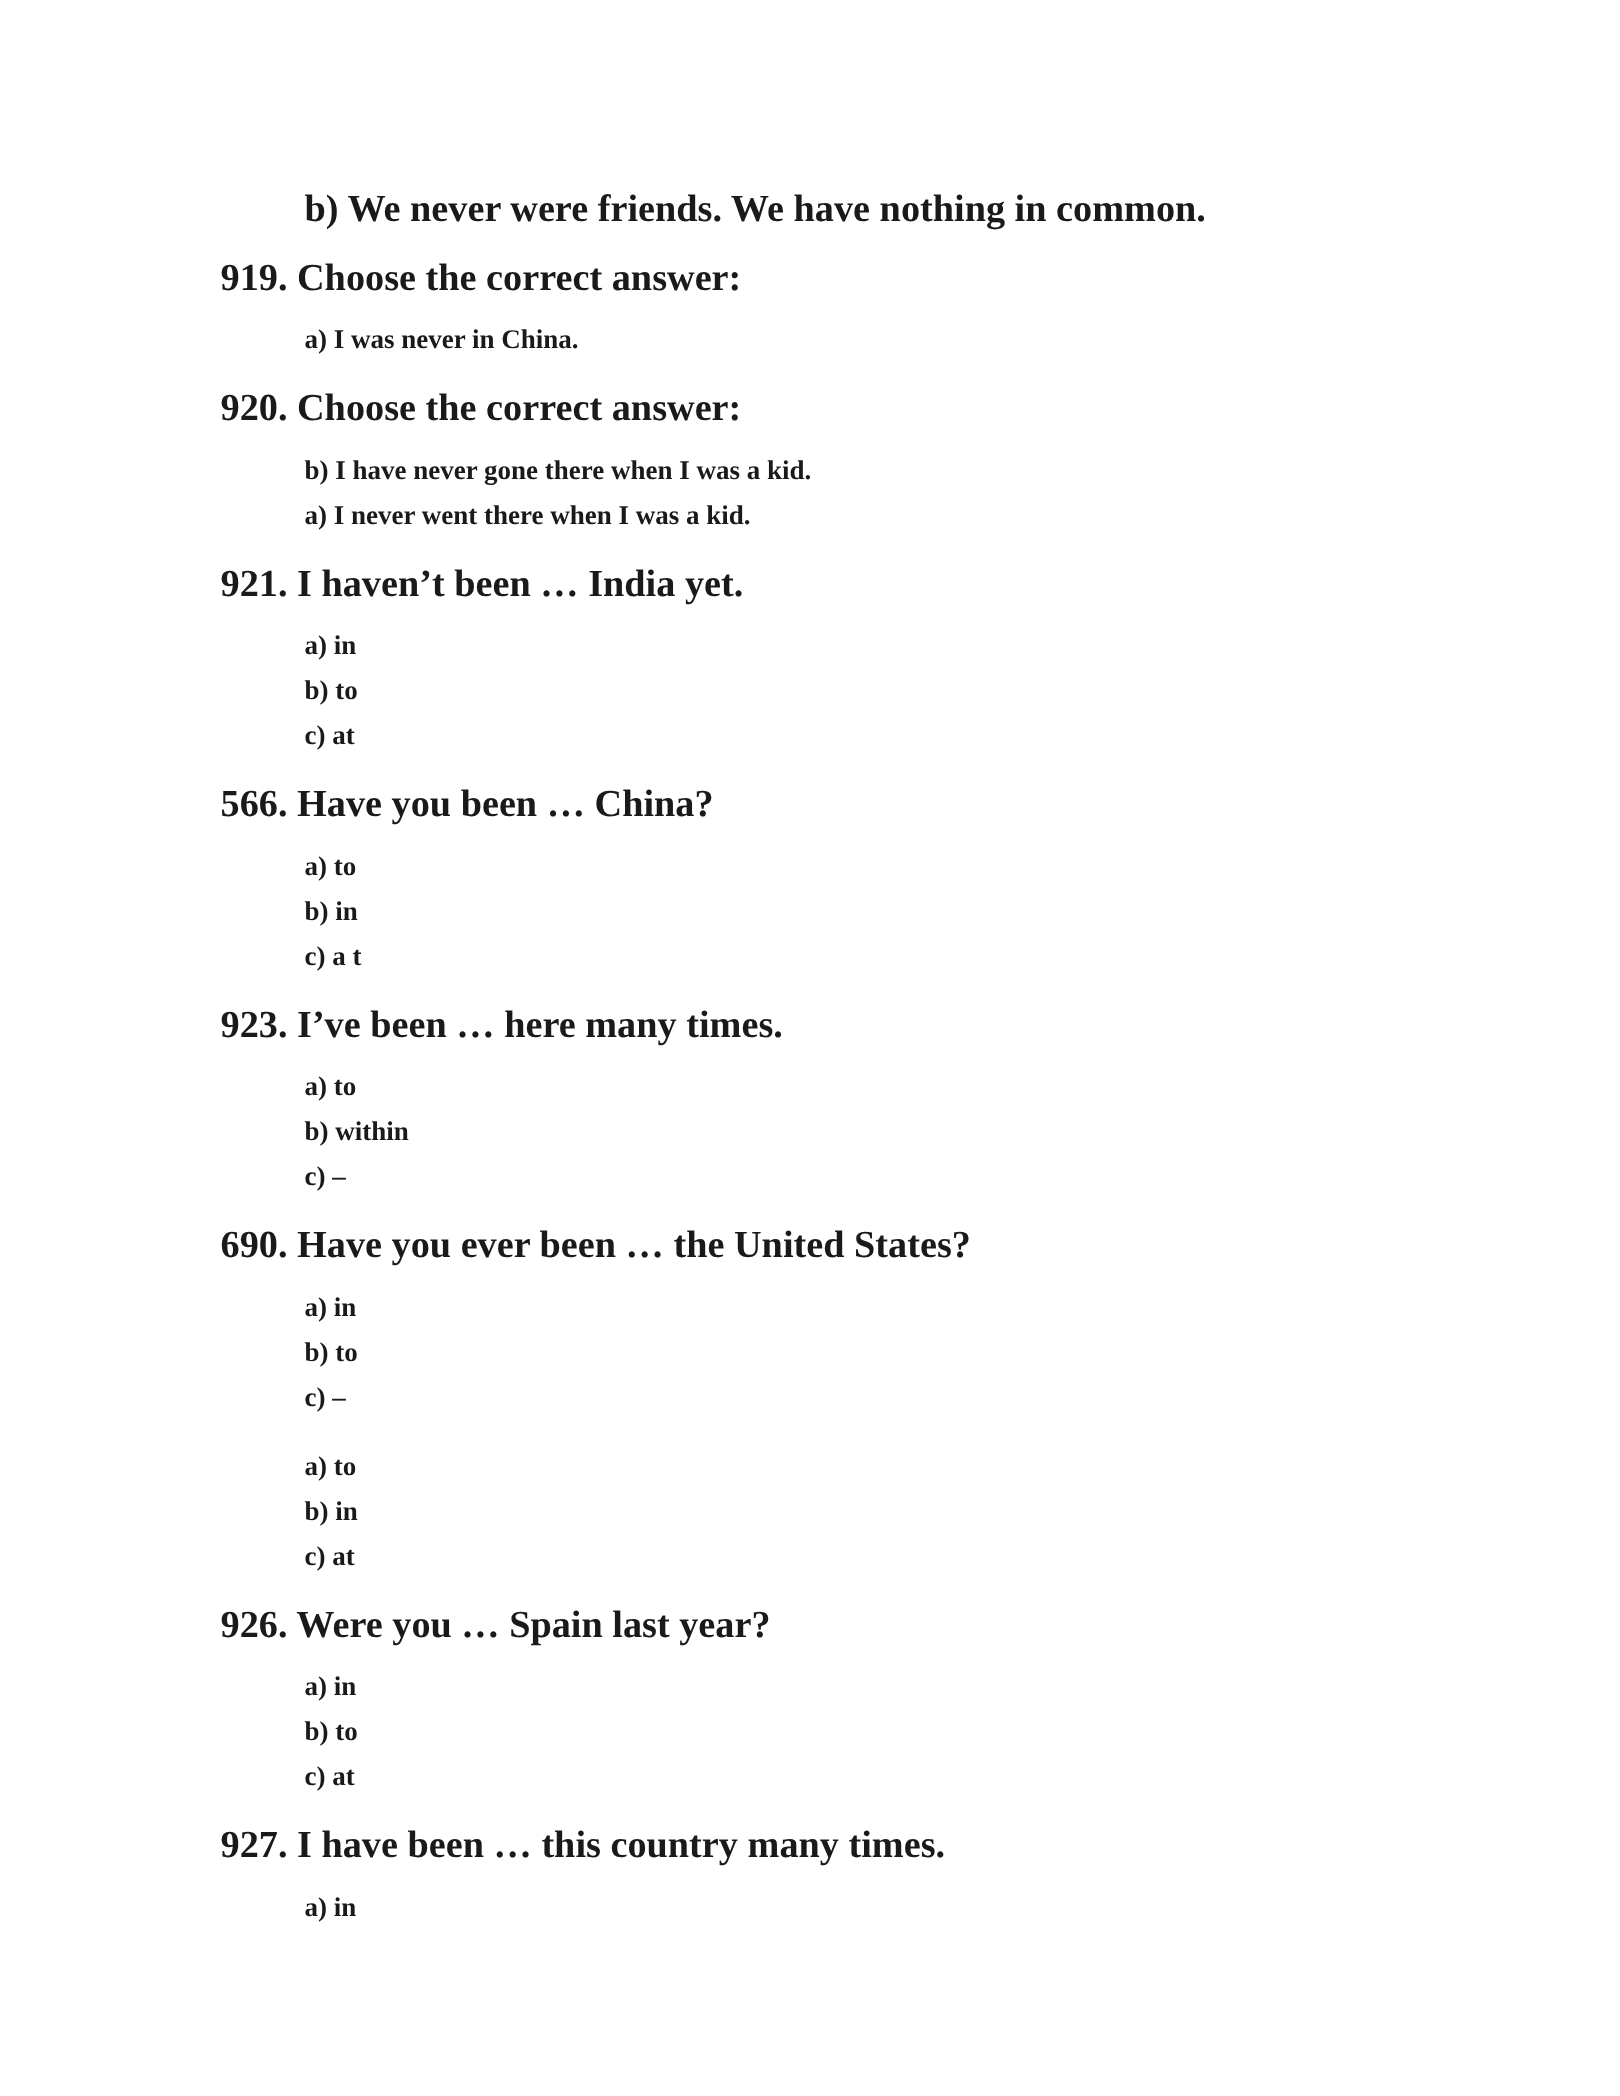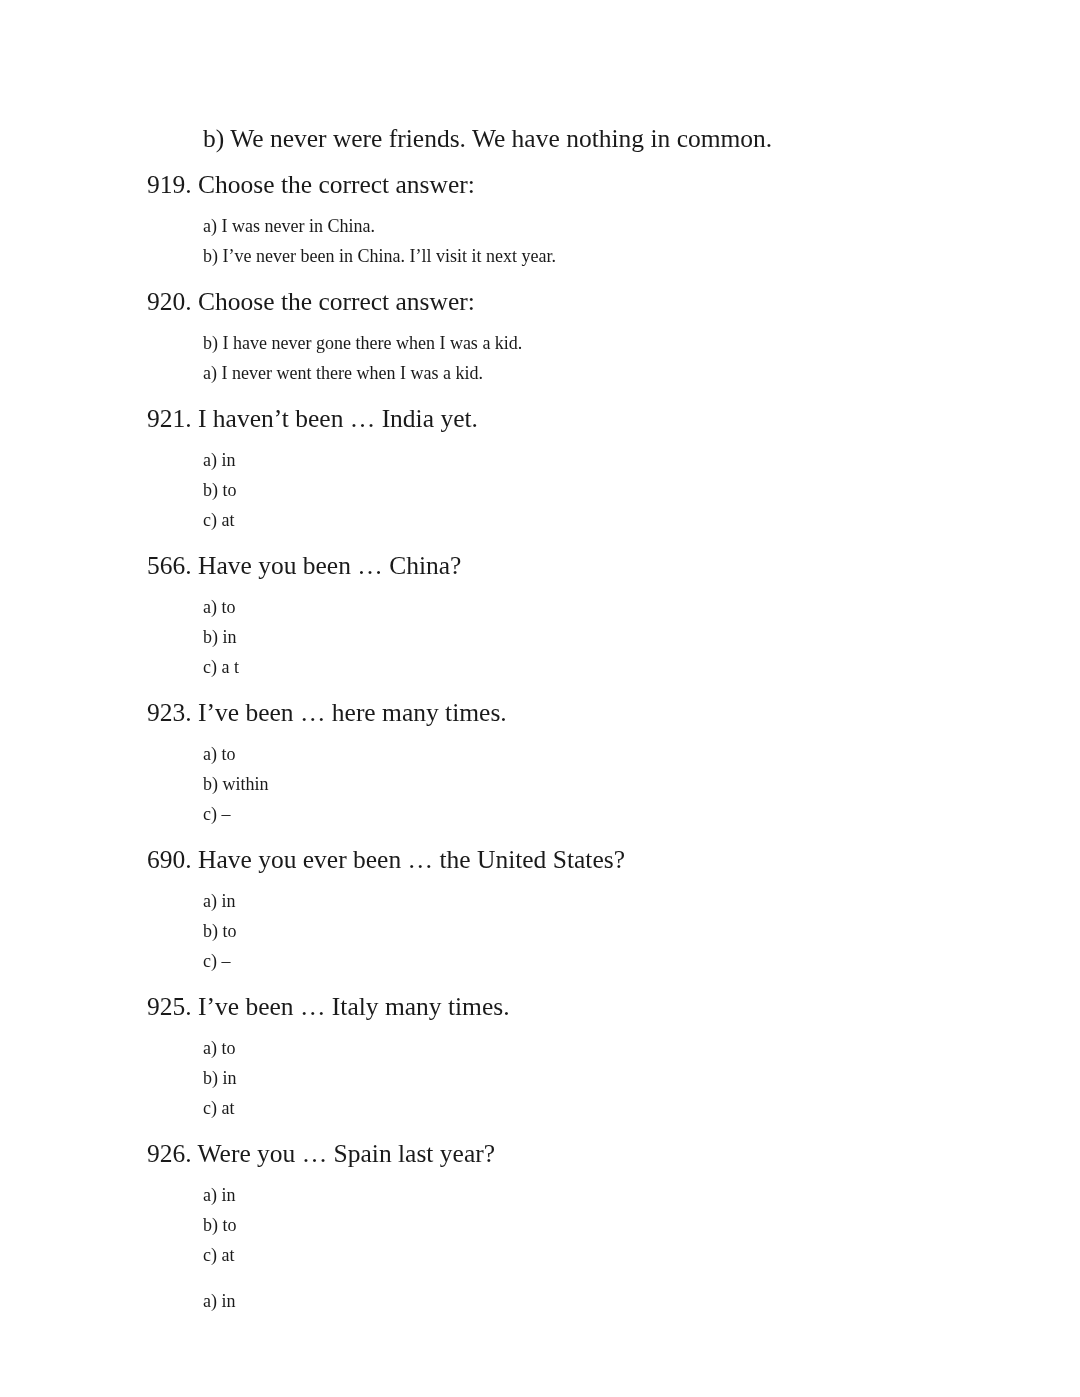--- a/index.html
+++ b/index.html
@@ -16,20 +16,21 @@
     overflow: hidden;
   }
 
   .page {
     position: relative;
     width: 912px;
     height: 1397px;
     background: #ffffff;
     box-sizing: border-box;
     padding: 124px 120px 0 136px;
+    font-weight: bold;
   }
 
   .content {
     width: 824px;
   }
 
   
   .orphan-line {
     font-size: 25.5px;
     line-height: 30px;
@@ -67,21 +68,20 @@
 
 <div class="page">
   <div class="content">
 
     <p class="orphan-line">b) We never were friends. We have nothing in common.</p>
 
     <div class="qblock">
       <p class="qtext">919. Choose the correct answer:</p>
       <ul class="options">
         <li class="option">a) I was never in China.</li>
-        <li class="option">b) I’ve never been in China. I’ll visit it next year.</li>
       </ul>
     </div>
 
     <div class="qblock">
       <p class="qtext">920. Choose the correct answer:</p>
       <ul class="options">
         <li class="option">b) I have never gone there when I was a kid.</li>
         <li class="option">a) I never went there when I was a kid.</li>
       </ul>
     </div>
@@ -116,37 +116,37 @@
     <div class="qblock">
       <p class="qtext">690. Have you ever been … the United States?</p>
       <ul class="options">
         <li class="option">a) in</li>
         <li class="option">b) to</li>
         <li class="option">c) –</li>
       </ul>
     </div>
 
     <div class="qblock">
-      <p class="qtext">925. I’ve been … Italy many times.</p>
       <ul class="options">
         <li class="option">a) to</li>
         <li class="option">b) in</li>
         <li class="option">c) at</li>
       </ul>
     </div>
 
     <div class="qblock">
       <p class="qtext">926. Were you … Spain last year?</p>
       <ul class="options">
         <li class="option">a) in</li>
         <li class="option">b) to</li>
         <li class="option">c) at</li>
       </ul>
     </div>
 
     <div class="qblock">
+      <p class="qtext">927. I have been … this country many times.</p>
       <ul class="options">
         <li class="option">a) in</li>
       </ul>
     </div>
 
   </div>
 </div>
 
 </body></html>

